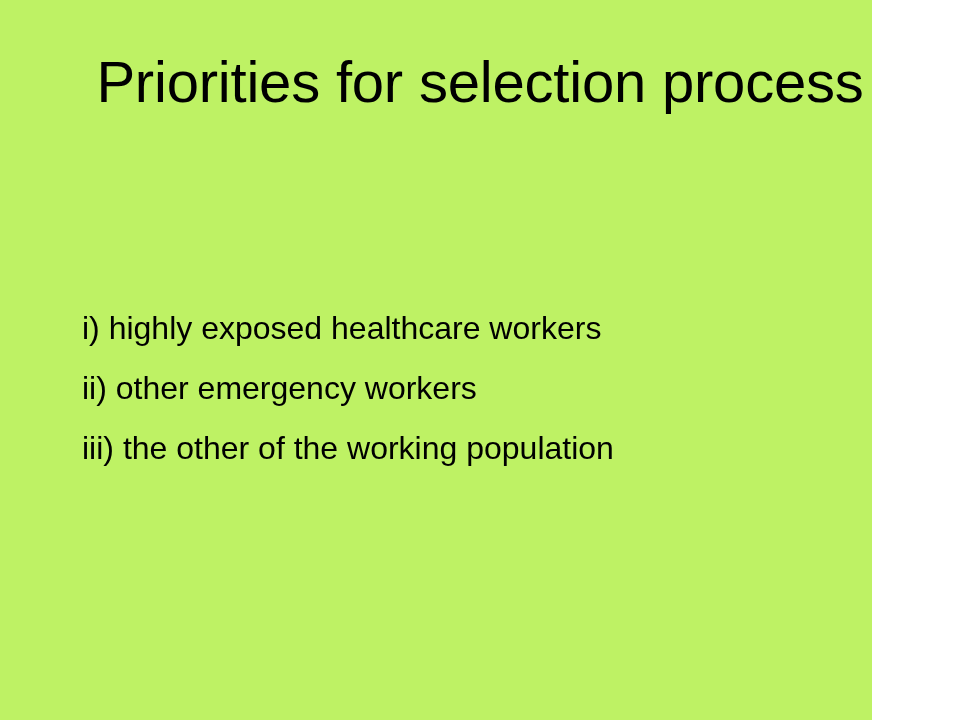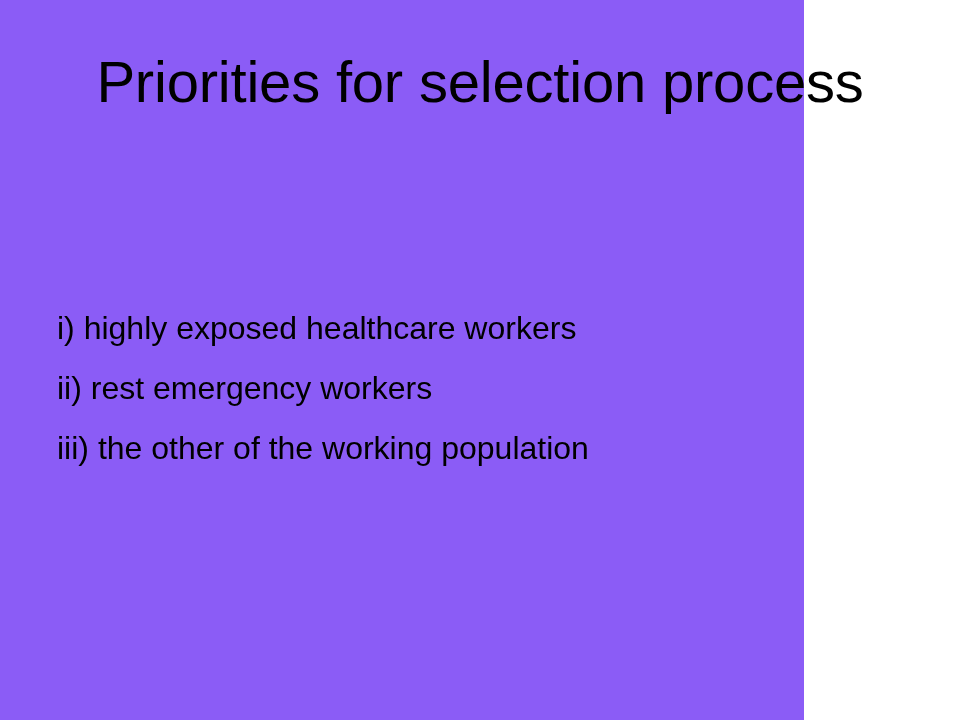--- a/index.html
+++ b/index.html
@@ -8,23 +8,23 @@
   }
   body {
     width: 960px;
     height: 720px;
     background: #ffffff;
     font-family: "Liberation Sans", sans-serif;
     overflow: hidden;
   }
   .slide {
     position: relative;
-    width: 804px;
+    width: 872px;
     height: 720px;
-    background: #8b5cf6;
+    background: #bef264;
     box-sizing: border-box;
   }
   .slide-title {
     position: absolute;
     left: 48px;
     top: 52px;
     width: 864px;
     text-align: center;
     font-size: 58px;
     line-height: 1.05;
@@ -39,28 +39,29 @@
     top: 298px;
     width: 840px;
   }
   .body-line {
     font-size: 32px;
     line-height: 60px;
     font-weight: 400;
     color: #000000;
     white-space: nowrap;
     text-align: left;
+    margin-left: 25px;
   }
 </style>
 </head>
 <body>
 
 <div class="slide">
 
   <div class="slide-title">Priorities for selection process</div>
 
   <div class="slide-body">
     <div class="body-line">i) highly exposed healthcare workers</div>
-    <div class="body-line">ii) rest emergency workers</div>
+    <div class="body-line">ii) other emergency workers</div>
     <div class="body-line">iii) the other of the working population</div>
   </div>
 
 </div>
 
 </body></html>

